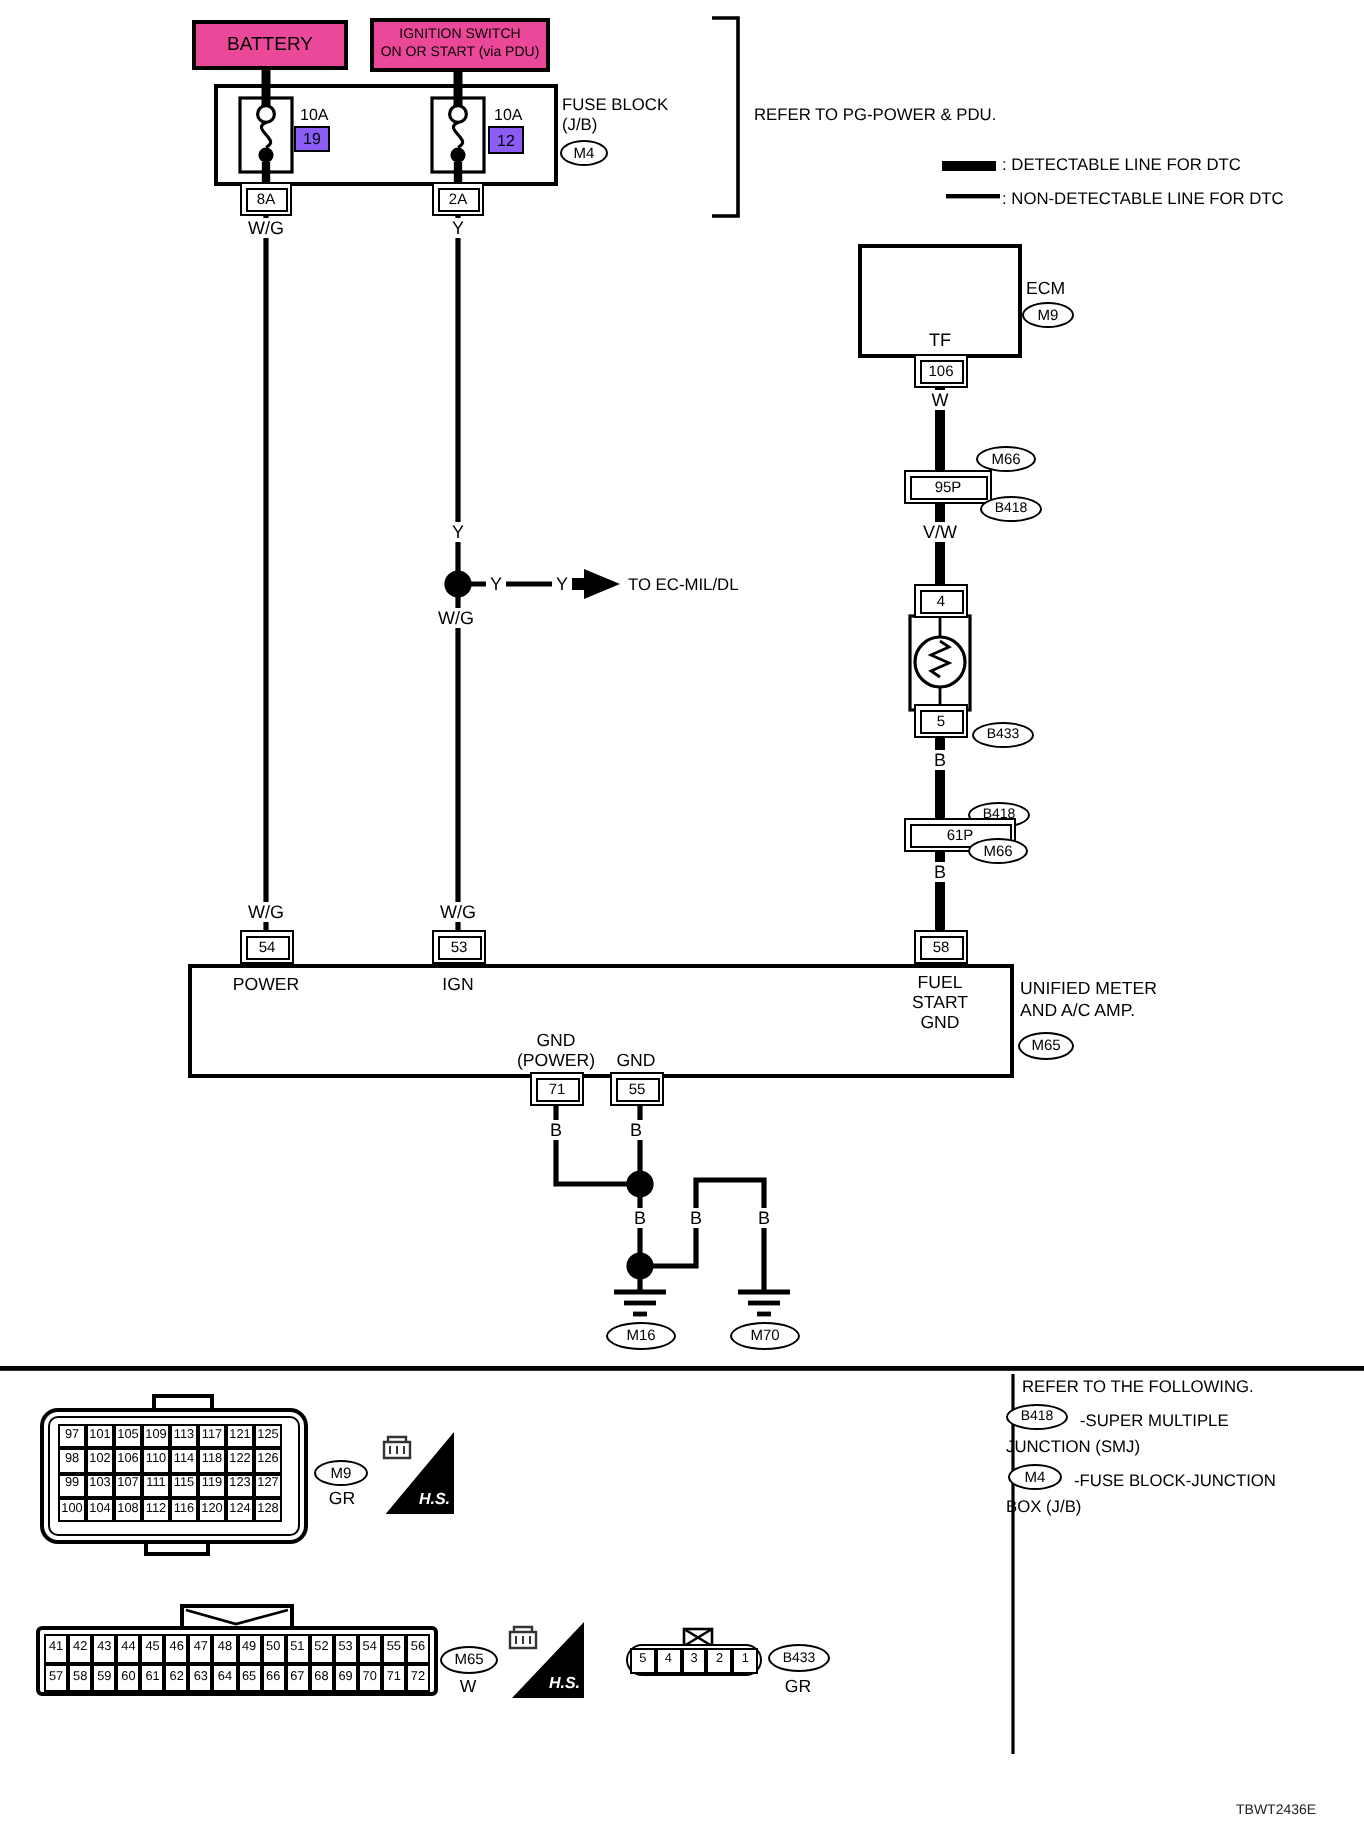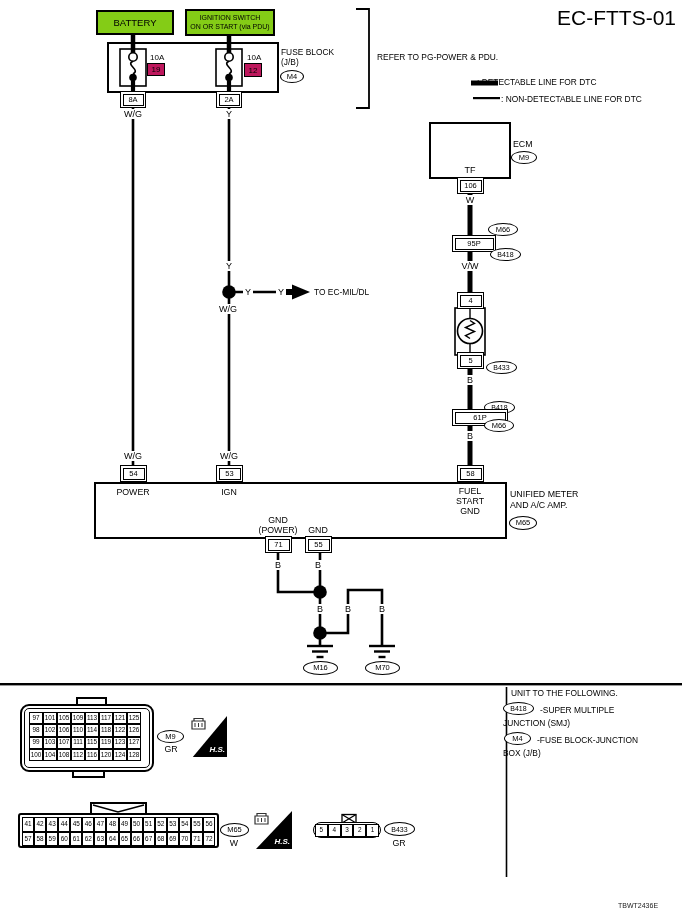--- a/index.html
+++ b/index.html
@@ -1,28 +1,28 @@
 <!DOCTYPE html>
 <html><head>
 <meta charset="utf-8">
 <style>
   *{box-sizing:border-box;margin:0;padding:0}
   html,body{background:#fff}
   body{font-family:"Liberation Sans",sans-serif;color:#000}
   #canvas{position:relative;width:682px;height:921px;background:#fff;overflow:hidden}
   svg{position:absolute;left:0;top:0}
-  .bx{position:absolute;border:2px solid #000;background:#84cc16;display:flex;flex-direction:column;align-items:center;justify-content:center;text-align:center}
+  .bx{position:absolute;border:2px solid #000;background:#ec4899;display:flex;flex-direction:column;align-items:center;justify-content:center;text-align:center}
   .title{position:absolute;font-size:21px;white-space:nowrap}
   .txt{position:absolute;font-size:8.8px;line-height:10px;white-space:nowrap}
   .txt.small{font-size:8.4px}
   .wl{position:absolute;transform:translateX(-50%);background:#fff;padding:0 2px;font-size:9px;line-height:10px;white-space:nowrap}
   .wl.mid{transform:translate(-50%,-50%)}
   .term{position:absolute;background:#fff;border:1.5px solid #000;padding:1.5px}
   .term>span{display:block;border:1.2px solid #000;font-size:7.5px;line-height:10px;text-align:center;white-space:nowrap}
-  .nbox{position:absolute;border:1.3px solid #000;background:#be185d;font-size:8px;display:flex;align-items:center;justify-content:center}
+  .nbox{position:absolute;border:1.3px solid #000;background:#8b5cf6;font-size:8px;display:flex;align-items:center;justify-content:center}
   .oval{position:absolute;border:1.4px solid #000;border-radius:50%;background:#fff;font-size:7.5px;line-height:1;display:flex;align-items:center;justify-content:center;white-space:nowrap;padding:1px 2px}
   .ctr{transform:translateX(-50%)}
   .pin-grid{position:absolute;display:grid;background:#fff}
   .pin-cell{border:0.8px solid #000;display:flex;align-items:center;justify-content:center;font-size:6.4px;line-height:1;background:#fff}
   .hs{position:absolute}
   .hs-tri{position:absolute;inset:0;background:#000;clip-path:polygon(100% 0,100% 100%,10% 100%)}
   .hs-label{position:absolute;right:2px;bottom:3px;color:#fff;font-weight:bold;font-style:italic;font-size:8px}
   .hs-glyph{position:absolute;left:0;top:0}
   .tab{position:absolute;border:2px solid #000;background:#fff}
 </style>
@@ -136,23 +136,22 @@
     </g>
   </svg>
 
   <div class="bx" style="left:96px;top:10px;width:78px;height:25px;font-size:9.5px">
       <span>BATTERY</span>
     </div>
   <div class="bx" style="left:185px;top:9px;width:90px;height:27px;font-size:7px;line-height:8.5px">
     <span>IGNITION SWITCH</span>
     <span>ON OR START (via PDU)</span>
   </div>
-  <div class="title" style="left:557px;top:6px">EC-FTTS-01</div>
-
-  <div class="txt small" style="left:477px;top:77px">: DETECTABLE LINE FOR DTC</div>
+
+  <div class="txt small" style="left:501px;top:77px">: DETECTABLE LINE FOR DTC</div>
   <div class="txt small" style="left:501px;top:93.5px">: NON-DETECTABLE LINE FOR DTC</div>
   <div class="txt small" style="left:377px;top:52px">REFER TO PG-POWER &amp; PDU.</div>
 
   <div class="txt small" style="left:281px;top:47px">FUSE BLOCK</div>
   <div class="txt small" style="left:281px;top:57px">(J/B)</div>
   <div class="oval" style="left:280px;top:70px;width:24px;height:13px">M4</div>
 
   <div class="txt" style="left:150px;top:53px;font-size:8px">10A</div>
   <div class="nbox" style="left:147px;top:63px;width:18px;height:13px">19</div>
   <div class="txt" style="left:247px;top:53px;font-size:8px">10A</div>
@@ -352,21 +351,21 @@
   <div class="pin-grid" style="left: 315px; top: 823.5px; width: 64px; height: 13px; grid-template-columns: repeat(5, 1fr);">
       <span class="pin-cell">5</span>
       <span class="pin-cell">4</span>
       <span class="pin-cell">3</span>
       <span class="pin-cell">2</span>
       <span class="pin-cell">1</span>
     </div>
   <div class="oval" style="left:384px;top:822px;width:31px;height:14px;font-size:7px">B433</div>
   <div class="txt ctr" style="left:399px;top:838px">GR</div>
 
-  <div class="txt small" style="left:511px;top:688px">UNIT TO THE FOLLOWING.</div>
+  <div class="txt small" style="left:511px;top:688px">REFER TO THE FOLLOWING.</div>
   <div class="oval" style="left:503px;top:702px;width:31px;height:13px;font-size:7px">B418</div>
   <div class="txt small" style="left:540px;top:704.5px">-SUPER MULTIPLE</div>
   <div class="txt small" style="left:503px;top:718px">JUNCTION (SMJ)</div>
   <div class="oval" style="left:504px;top:732px;width:27px;height:13px">M4</div>
   <div class="txt small" style="left:537px;top:734.5px">-FUSE BLOCK-JUNCTION</div>
   <div class="txt small" style="left:503px;top:748px">BOX (J/B)</div>
 
   <div class="txt" style="left:618px;top:901px;font-size:7px;color:#222">TBWT2436E</div>
 </div>
 

